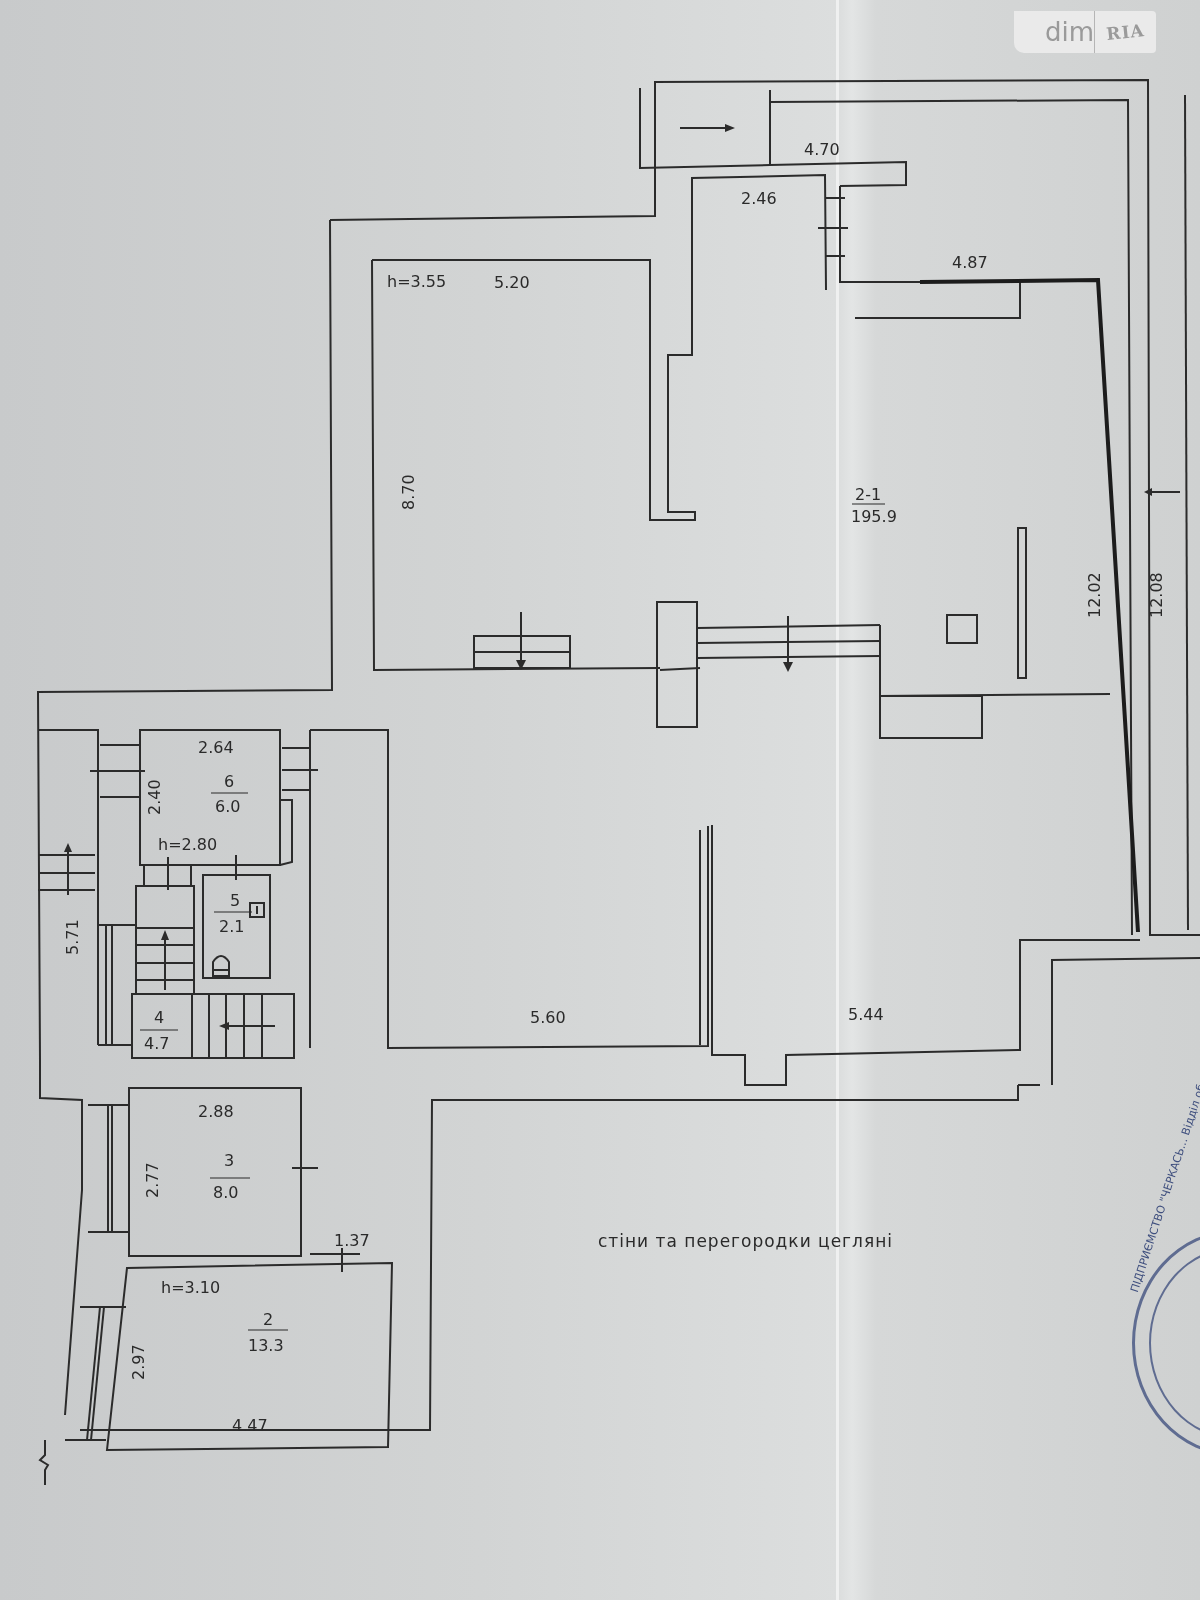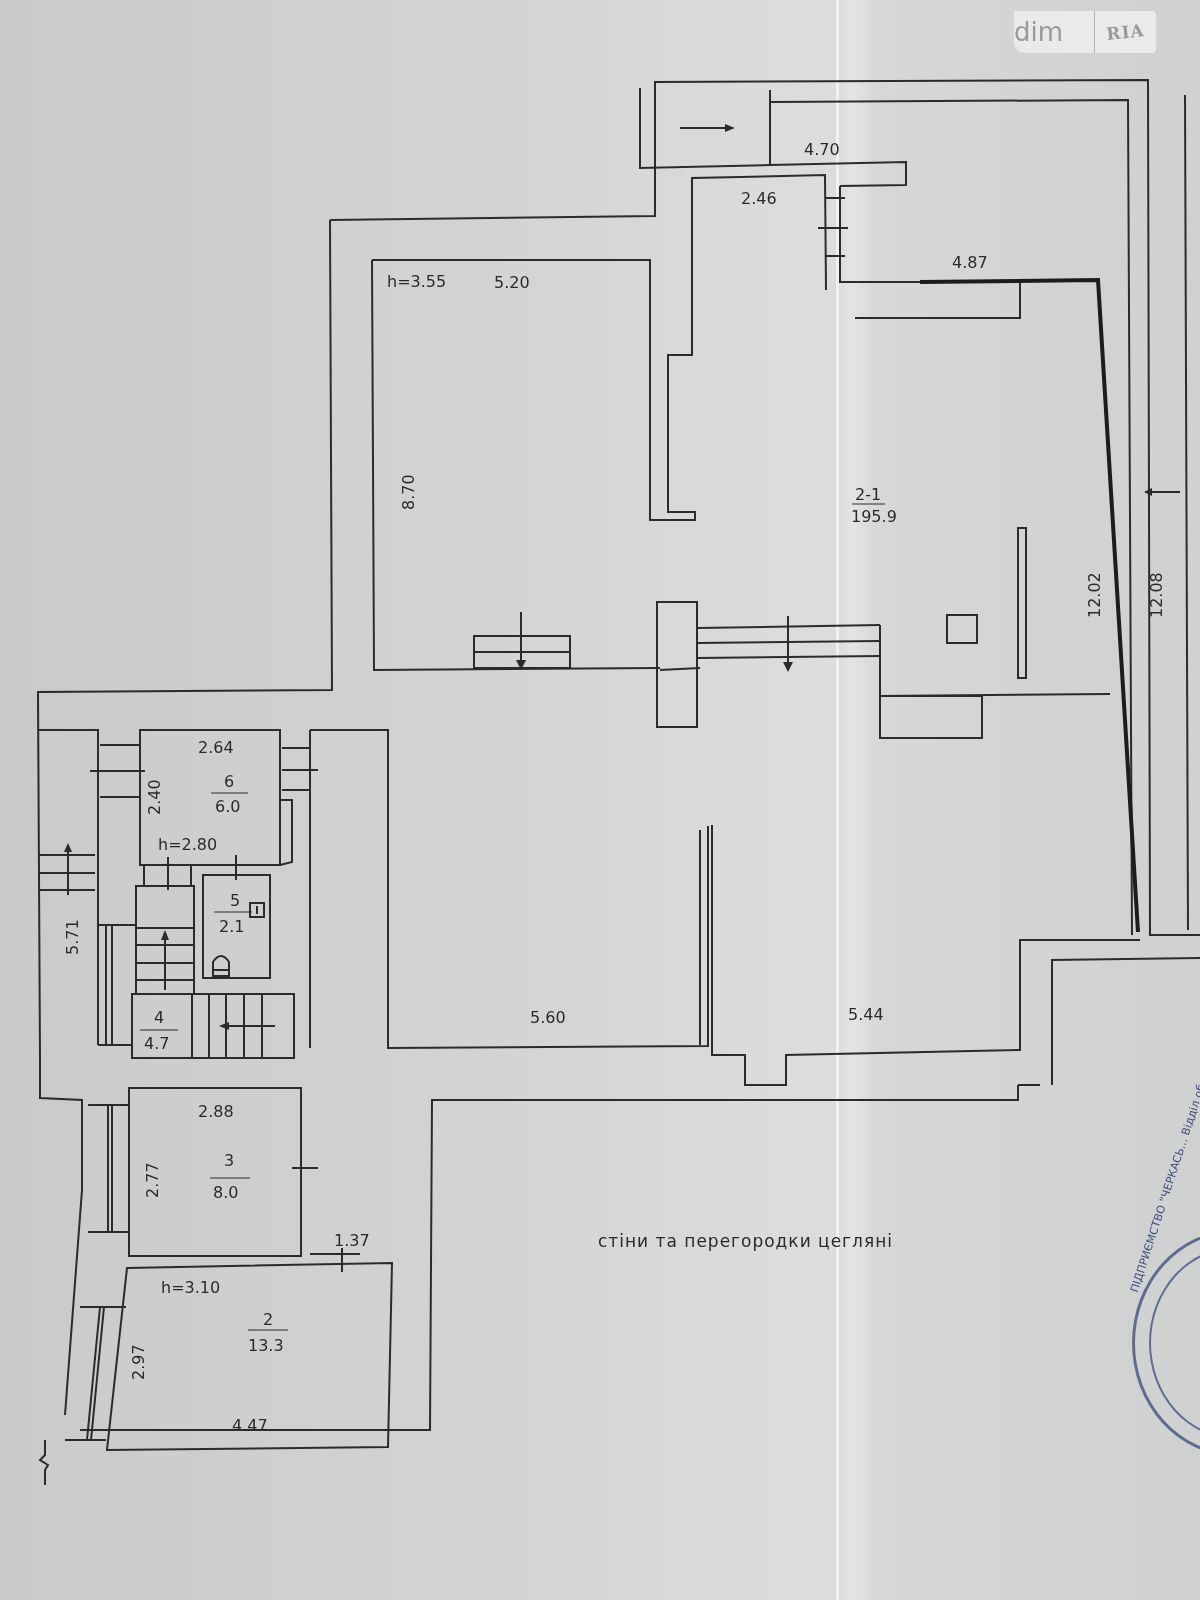--- a/index.html
+++ b/index.html
@@ -7,21 +7,21 @@
   .sheet { position:absolute; left:0; top:0; width:1200px; height:1600px;
     background: linear-gradient(90deg, #c8cacb 0%, #d2d4d4 40%, #dcdede 70%, #e3e5e5 71%, #d6d8d8 73%, #cfd1d1 100%); }
   .fold { position:absolute; top:0; height:1600px; width:3px; background:rgba(255,255,255,0.55); }
   svg { position:absolute; left:0; top:0; }
   .w { fill:none; stroke:#2b2b2b; stroke-width:2; }
   .wt { fill:none; stroke:#1c1c1c; stroke-width:4; }
   .lbl { font-family:"DejaVu Sans", sans-serif; font-size:16px; fill:#2a2a2a; }
   .note { font-family:"DejaVu Sans", sans-serif; font-size:17px; fill:#2a2a2a; letter-spacing:1px; }
   .logo { position:absolute; left:1014px; top:11px; width:142px; height:42px; background:#eaeaea; border-radius:0 4px 4px 10px;
     display:flex; align-items:center; }
-  .logo .dim { width:80px; text-align:left; font-family:"DejaVu Sans", sans-serif; font-size:26px; color:#9a9a9a; }
+  .logo .dim { width:80px; text-align:right; font-family:"DejaVu Sans", sans-serif; font-size:26px; color:#9a9a9a; }
   .logo .sep { width:1px; height:42px; background:#b5b5b5; }
   .logo .ria { flex:1; text-align:center; font-family:"DejaVu Serif", serif; font-weight:bold; font-size:17px; color:#9a9a9a; letter-spacing:1px; transform:rotate(-6deg); }
   .stamp { position:absolute; left:1132px; top:1230px; width:200px; height:220px; border:3px solid #4c5b86; border-radius:50%; opacity:0.85; }
   .stamp::after { content:""; position:absolute; left:14px; top:14px; right:14px; bottom:14px; border:2px solid #4c5b86; border-radius:50%; }
   .stamp-text { position:absolute; left:1128px; top:1290px; font-size:11px; color:#3f4f7e; transform:rotate(-72deg); transform-origin:left top; white-space:nowrap; }
 </style>
 </head>
 <body>
 
 <div class="sheet"></div>

